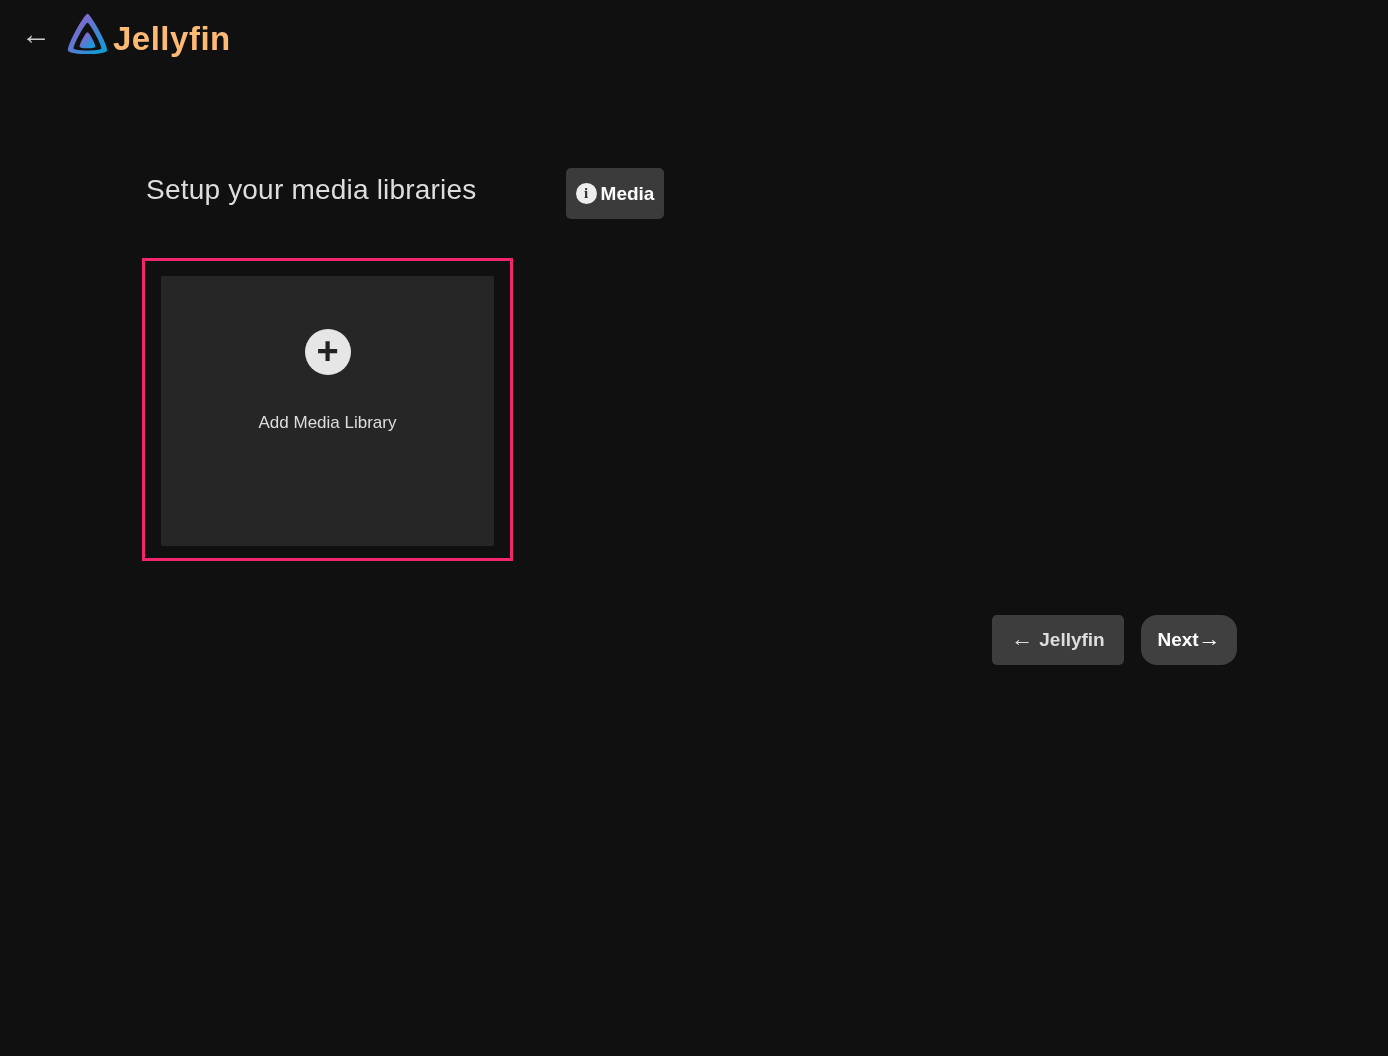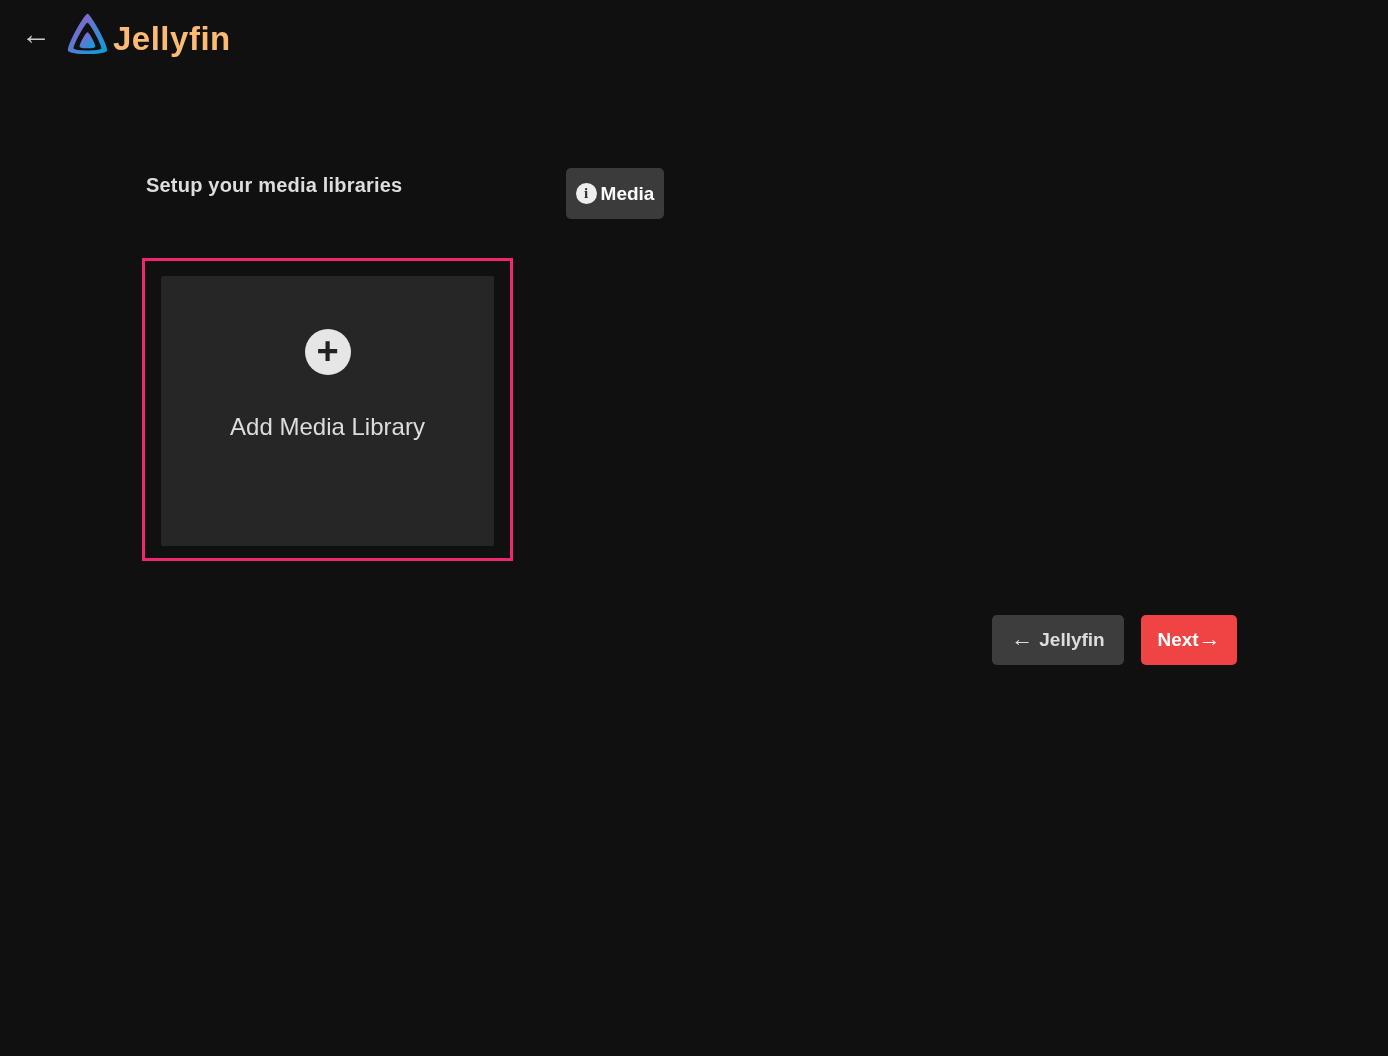--- a/index.html
+++ b/index.html
@@ -40,22 +40,22 @@
     font-size: 33px;
     font-weight: 700;
     color: #fdba74;
     letter-spacing: 0.5px;
   }
 
   
   .page-title {
     position: absolute;
     left: 146px; top: 174px;
-    font-size: 20px;
-    font-weight: 700;
+    font-size: 28px;
+    font-weight: 400;
     color: #dddddd;
     letter-spacing: 0.2px;
   }
   .help-btn {
     position: absolute;
     left: 566px; top: 168px;
     width: 98px; height: 51px;
     background: #3b3b3b;
     border: none;
     border-radius: 5px;
@@ -105,21 +105,21 @@
   }
   .plus-glyph {
     color: #222222;
     font-size: 38px;
     font-weight: 700;
     line-height: 0;
     margin-top: -3px;
   }
   .library-card-label {
     margin-top: 38px;
-    font-size: 24px;
+    font-size: 17px;
     font-weight: 400;
     color: #dddddd;
   }
 
   
   .prev-btn {
     position: absolute;
     left: 992px; top: 615px;
     width: 132px; height: 50px;
     background: #3d3d3d;
@@ -129,23 +129,23 @@
     gap: 6px;
     color: #dddddd;
     font-size: 19px;
     font-weight: 700;
     cursor: pointer;
   }
   .next-btn {
     position: absolute;
     left: 1141px; top: 615px;
     width: 96px; height: 50px;
-    background: #ef4444;
-    border: none;
-    border-radius: 5px;
+    background: #404040;
+    border: none;
+    border-radius: 16px;
     display: flex; align-items: center; justify-content: center;
     gap: 0;
     color: #ffffff;
     font-size: 19px;
     font-weight: 700;
     cursor: pointer;
   }
   .btn-arrow {
     font-size: 22px;
     font-weight: 400;

